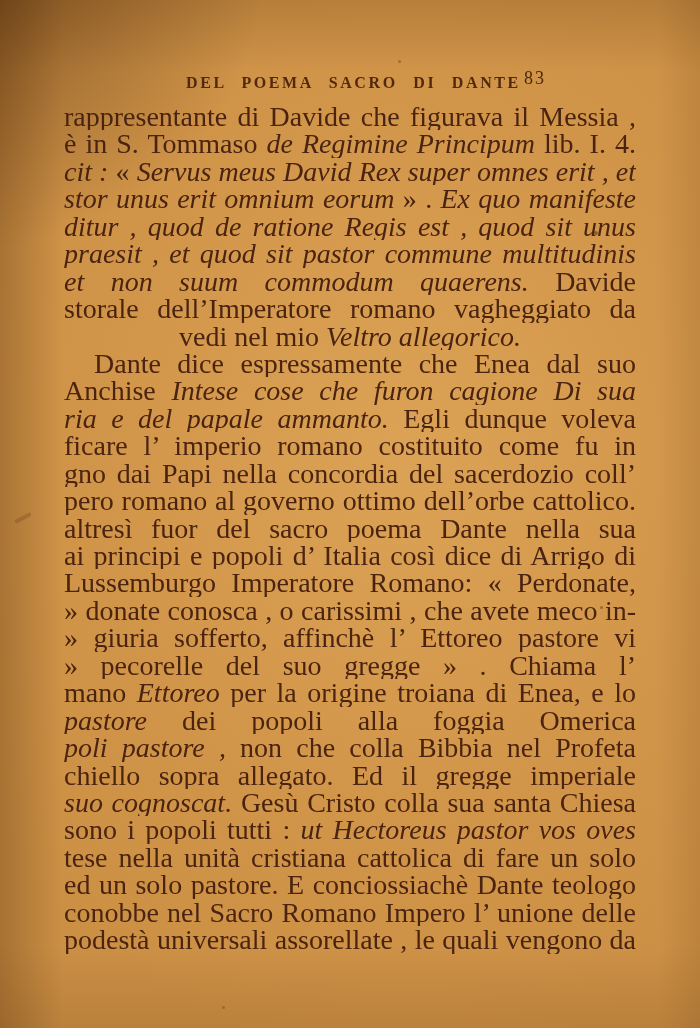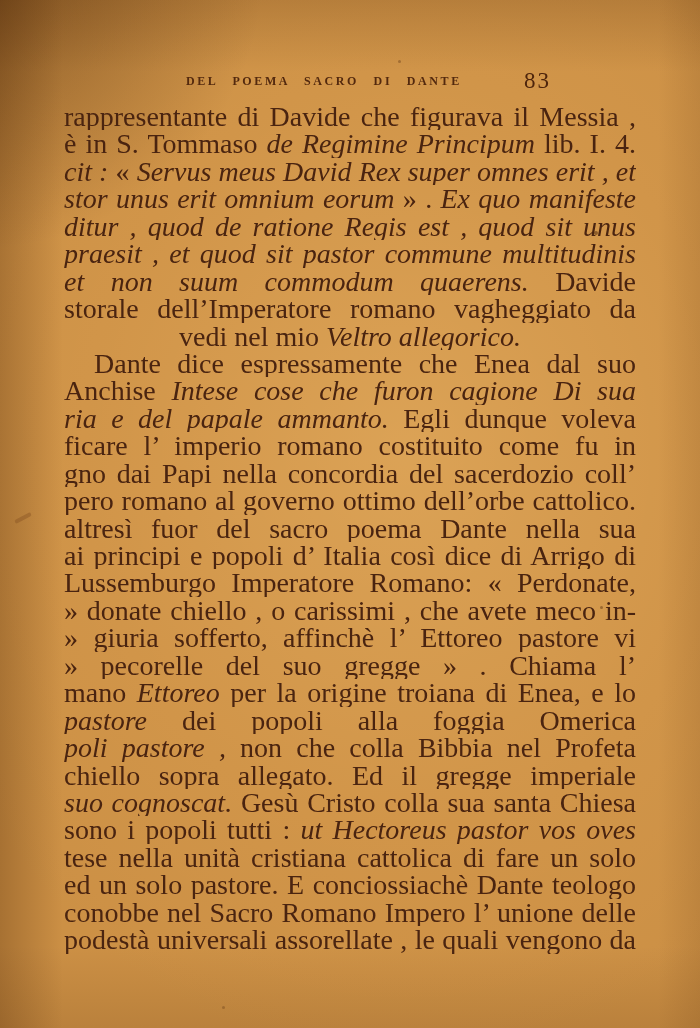--- a/index.html
+++ b/index.html
@@ -20,31 +20,31 @@
       #cc9045;
   }
   .header {
     position: absolute;
     left: 64px; top: 68px;
     width: 572px; height: 28px;
   }
   .running-title {
     position: absolute;
     left: 122px; top: 6px;
-    font-size: 12px;
+    font-size: 16px;
     font-weight: bold;
     letter-spacing: 2.6px;
     word-spacing: 9px;
     color: #53290e;
     white-space: nowrap;
   }
   .page-number {
     position: absolute;
     left: 460px; top: 0;
-    font-size: 23px;
+    font-size: 18px;
     letter-spacing: 2px;
     color: #4e250c;
   }
   .text-block {
     position: absolute;
     left: 64px; top: 103px;
     width: 572px;
     font-size: 28px;
   }
   .line {
@@ -98,21 +98,21 @@
       <div class="line no-justify"><span>vedi nel mio </span><span class="it">Veltro allegorico.</span></div>
       <div class="line indent"><span>Dante dice espressamente che Enea dal suo padre</span></div>
       <div class="line"><span>Anchise </span><span class="it">Intese cose che furon cagione Di sua vitto-</span></div>
       <div class="line"><span class="it">ria e del papale ammanto.</span><span> Egli dunque voleva signi-</span></div>
       <div class="line"><span>ficare l’ imperio romano costituito come fu in Carloma-</span></div>
       <div class="line"><span>gno dai Papi nella concordia del sacerdozio coll’ im-</span></div>
       <div class="line"><span>pero romano al governo ottimo dell’orbe cattolico. Ed</span></div>
       <div class="line"><span>altresì fuor del sacro poema Dante nella sua Epistola</span></div>
       <div class="line"><span>ai principi e popoli d’ Italia così dice di Arrigo di</span></div>
       <div class="line"><span>Lussemburgo Imperatore Romano: « Perdonate, per-</span></div>
-      <div class="line"><span>» donate chiello , o carissimi , che avete meco in-</span></div>
+      <div class="line"><span>» donate conosca , o carissimi , che avete meco in-</span></div>
       <div class="line"><span>» giuria sofferto, affinchè l’ Ettoreo pastore vi conosca</span></div>
       <div class="line"><span>» pecorelle del suo gregge » . Chiama l’ Imperatore Ro-</span></div>
       <div class="line"><span>mano </span><span class="it">Ettoreo</span><span> per la origine troiana di Enea, e lo chiama</span></div>
       <div class="line"><span class="it">pastore</span><span> dei popoli alla foggia Omerica </span><span class="it">Agamennòn de’po-</span></div>
       <div class="line"><span class="it">poli pastore ,</span><span> non che colla Bibbia nel Profeta Eze-</span></div>
       <div class="line"><span>chiello sopra allegato. Ed il gregge imperiale cattolico</span></div>
       <div class="line"><span class="it">suo cognoscat.</span><span> Gesù Cristo colla sua santa Chiesa in-</span></div>
       <div class="line"><span>sono i popoli tutti : </span><span class="it">ut Hectoreus pastor vos oves de ovili</span></div>
       <div class="line"><span>tese nella unità cristiana cattolica di fare un solo ovile ,</span></div>
       <div class="line"><span>ed un solo pastore. E conciossiachè Dante teologo ri-</span></div>

